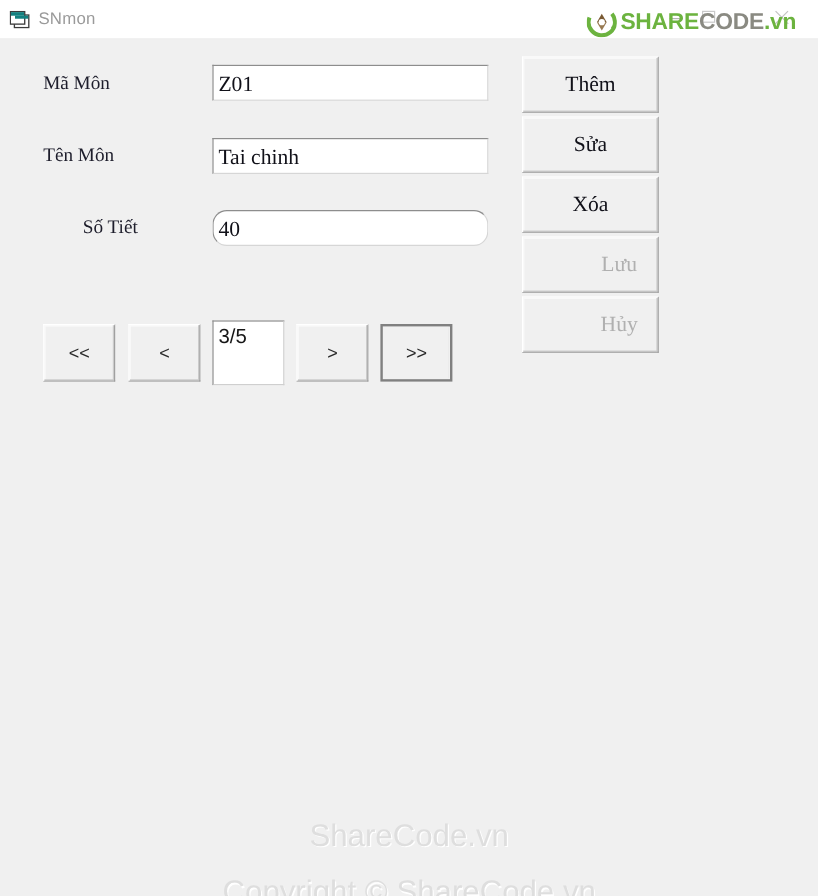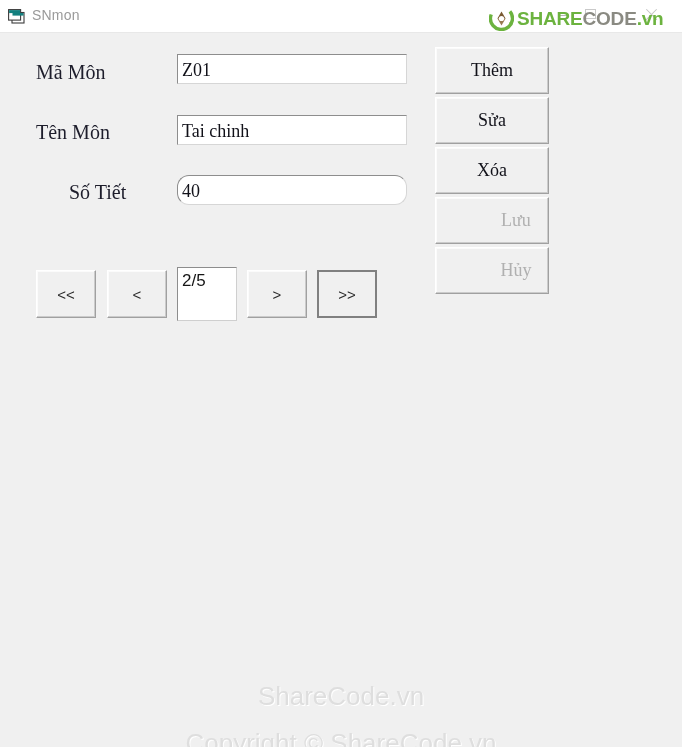--- a/index.html
+++ b/index.html
@@ -110,21 +110,21 @@
     position: absolute;
     left: 0; top: 33px;
     width: 682px;
     height: 714px;
     background: #f0f0f0;
   }
 
   .field-label {
     position: absolute;
     font-family: "Liberation Serif", serif;
-    font-size: 20px;
+    font-size: 16px;
     color: #1d1d2b;
     white-space: nowrap;
   }
   .lbl-ma  { left: 36px; top: 28px; }
   .lbl-ten { left: 36px; top: 88px; text-align: center; }
   .lbl-so  { left: 36px; top: 148px; margin-left: 33px; }
 
   .textbox {
     position: absolute;
     background: #ffffff;
@@ -268,21 +268,21 @@
   <div class="textbox tb-ma">Z01</div>
 
   <span class="field-label lbl-ten">Tên Môn</span>
   <div class="textbox tb-ten">Tai chinh</div>
 
   <span class="field-label lbl-so">Số Tiết</span>
   <div class="textbox tb-so">40</div>
 
   <div class="btn btn-nav nav-first">&lt;&lt;</div>
   <div class="btn btn-nav nav-prev">&lt;</div>
-  <div class="tb-page">2/5</div>
+  <div class="tb-page">3/5</div>
   <div class="btn btn-nav nav-next">&gt;</div>
   <div class="btn btn-nav nav-last focused">&gt;&gt;</div>
 
   <div class="btn btn-action act-them">Thêm</div>
   <div class="btn btn-action act-sua">Sửa</div>
   <div class="btn btn-action act-xoa">Xóa</div>
   <div class="btn btn-action act-luu disabled">Lưu</div>
   <div class="btn btn-action act-huy disabled">Hủy</div>
 
   <div class="footer-wm wm-1">ShareCode.vn</div>

